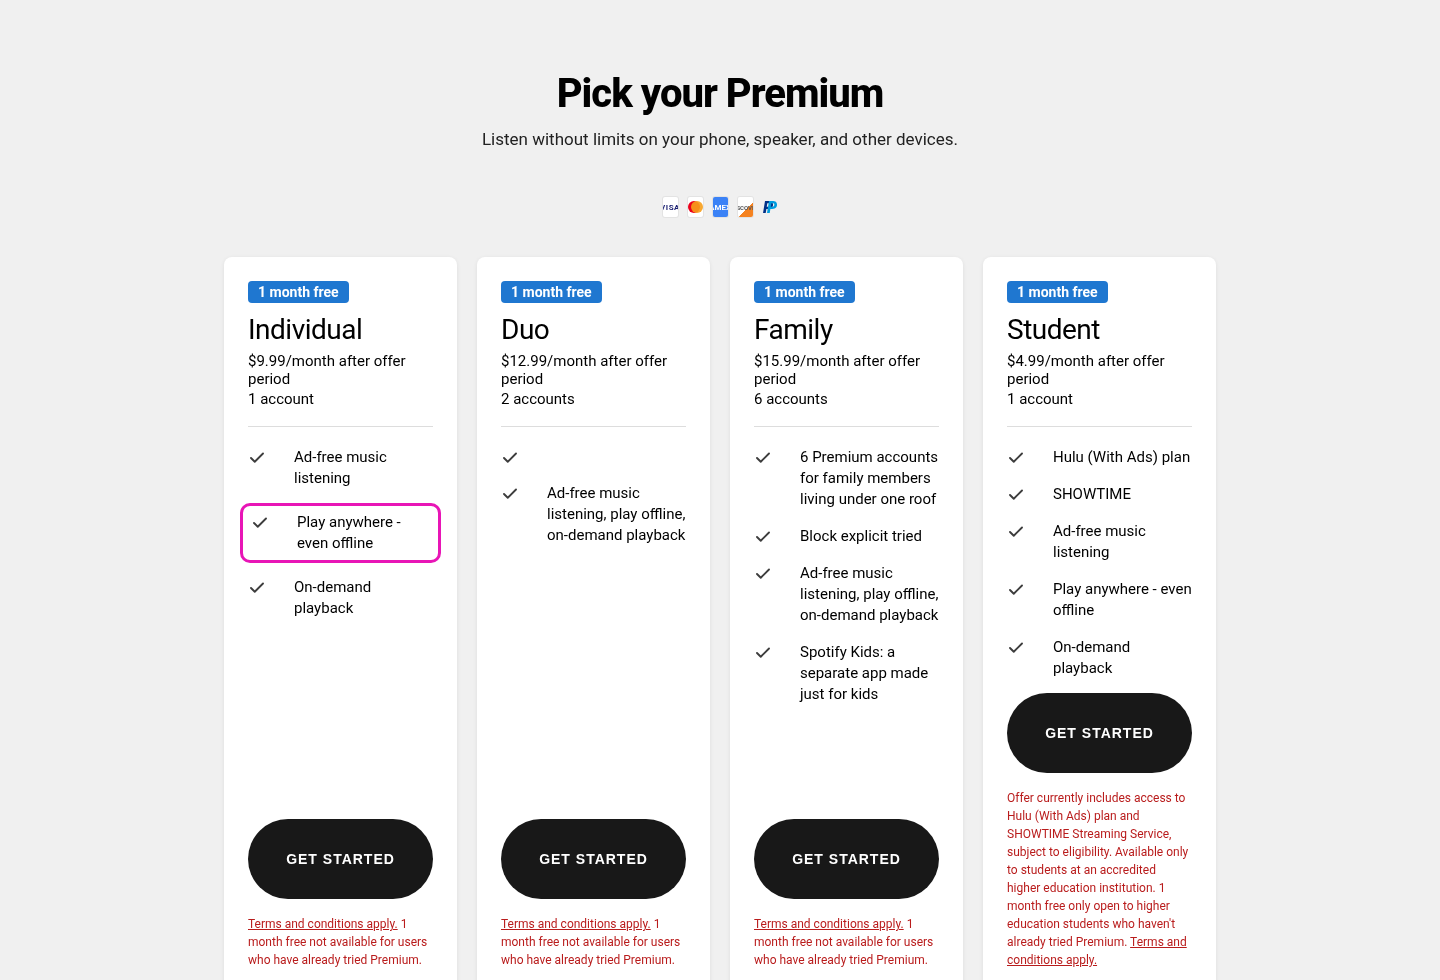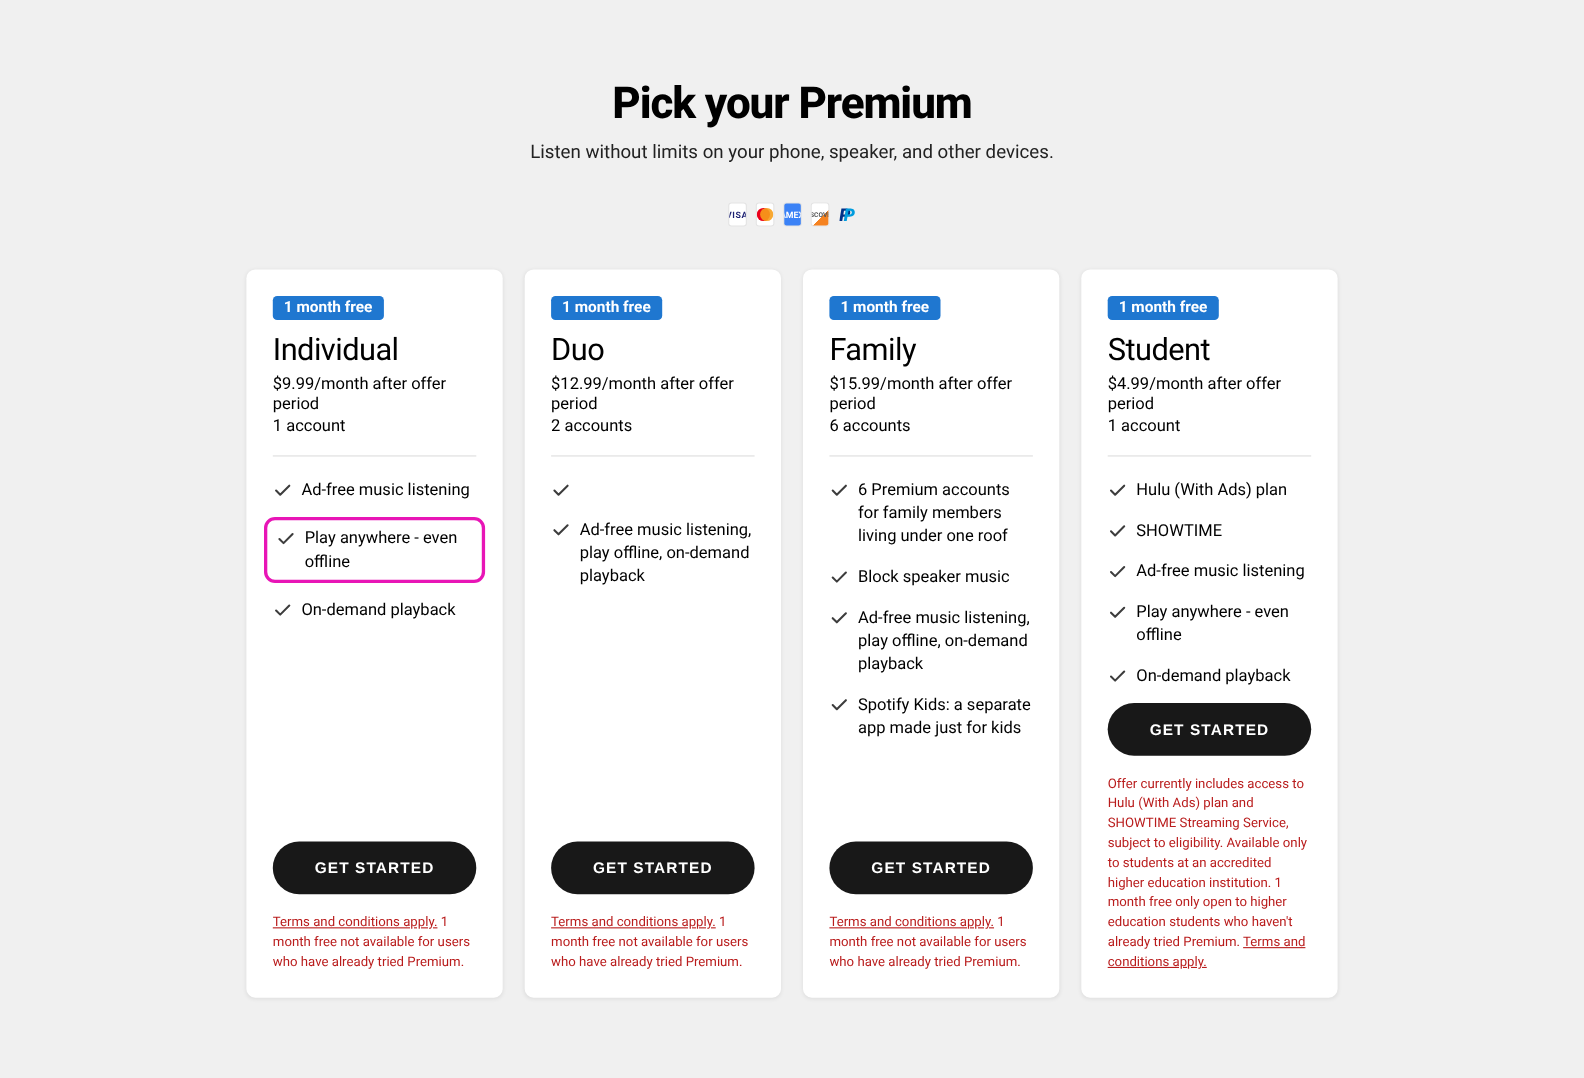--- a/index.html
+++ b/index.html
@@ -43,20 +43,21 @@
       height: 20px;
       border-radius: 2px;
       display: inline-flex;
       align-items: center;
       justify-content: center;
       font-size: 8px;
       font-weight: 700;
       background: #fff;
       box-shadow: 0 0 0 1px rgba(0,0,0,0.05);
       overflow: hidden;
+      margin-top: 12px;
     }
     .visa { color: #1a1f71; letter-spacing: 0.5px; }
     .mastercard { background: #fff; }
     .mc-inner { position: relative; width: 20px; height: 12px; }
     .mc-inner::before, .mc-inner::after { content:""; position:absolute; top:0; width:12px; height:12px; border-radius:50%; }
     .mc-inner::before { left:0; background:#eb001b; }
     .mc-inner::after { right:0; background:#f79e1b; opacity:0.9; }
     .amex { background:#3b82f6; color:#fff; }
     .discover { background:linear-gradient(135deg,#fff 60%,#f58220 60%); color:#555; font-size:6px; }
     .paypal { background:transparent; box-shadow:none; font-size:16px; font-weight:900; font-style:italic; }
@@ -106,21 +107,21 @@
       border: none;
       border-top: 1px solid #ddd;
       margin-bottom: 18px;
     }
     .features {
       list-style: none;
       flex: 1;
     }
     .feature {
       display: flex;
-      gap: 8px;
+      gap: 28px;
       font-size: 15px;
       line-height: 1.4;
       margin-bottom: 12px;
       align-items: flex-start;
       padding: 2px 0;
     }
     .feature.highlighted {
       border: 3px solid #e815b6;
       border-radius: 10px;
       padding: 6px 6px;
@@ -132,21 +133,21 @@
       width: 18px;
       height: 18px;
       flex-shrink: 0;
       margin-top: 2px;
     }
     .btn {
       background: #181818;
       color: #fff;
       border: none;
       border-radius: 999px;
-      padding: 16px 20px;
+      padding: 32px 20px;
       font-size: 14px;
       font-weight: 800;
       letter-spacing: 1px;
       cursor: pointer;
       text-align: center;
       margin-bottom: 16px;
     }
     .fineprint {
       font-size: 12px;
       color: #b91c1c;
@@ -237,21 +238,21 @@
           <li class="feature">
             <svg class="check" viewBox="0 0 24 24" fill="none" stroke="#3d3d3d" stroke-width="2.5" stroke-linecap="round" stroke-linejoin="round">
               <polyline points="4 12 9 17 20 6"></polyline>
             </svg>
             <span>6 Premium accounts for family members living under one roof</span>
           </li>
           <li class="feature">
             <svg class="check" viewBox="0 0 24 24" fill="none" stroke="#3d3d3d" stroke-width="2.5" stroke-linecap="round" stroke-linejoin="round">
               <polyline points="4 12 9 17 20 6"></polyline>
             </svg>
-            <span>Block speaker music</span>
+            <span>Block explicit tried</span>
           </li>
           <li class="feature">
             <svg class="check" viewBox="0 0 24 24" fill="none" stroke="#3d3d3d" stroke-width="2.5" stroke-linecap="round" stroke-linejoin="round">
               <polyline points="4 12 9 17 20 6"></polyline>
             </svg>
             <span>Ad-free music listening, play offline, on-demand playback</span>
           </li>
           <li class="feature">
             <svg class="check" viewBox="0 0 24 24" fill="none" stroke="#3d3d3d" stroke-width="2.5" stroke-linecap="round" stroke-linejoin="round">
               <polyline points="4 12 9 17 20 6"></polyline>

